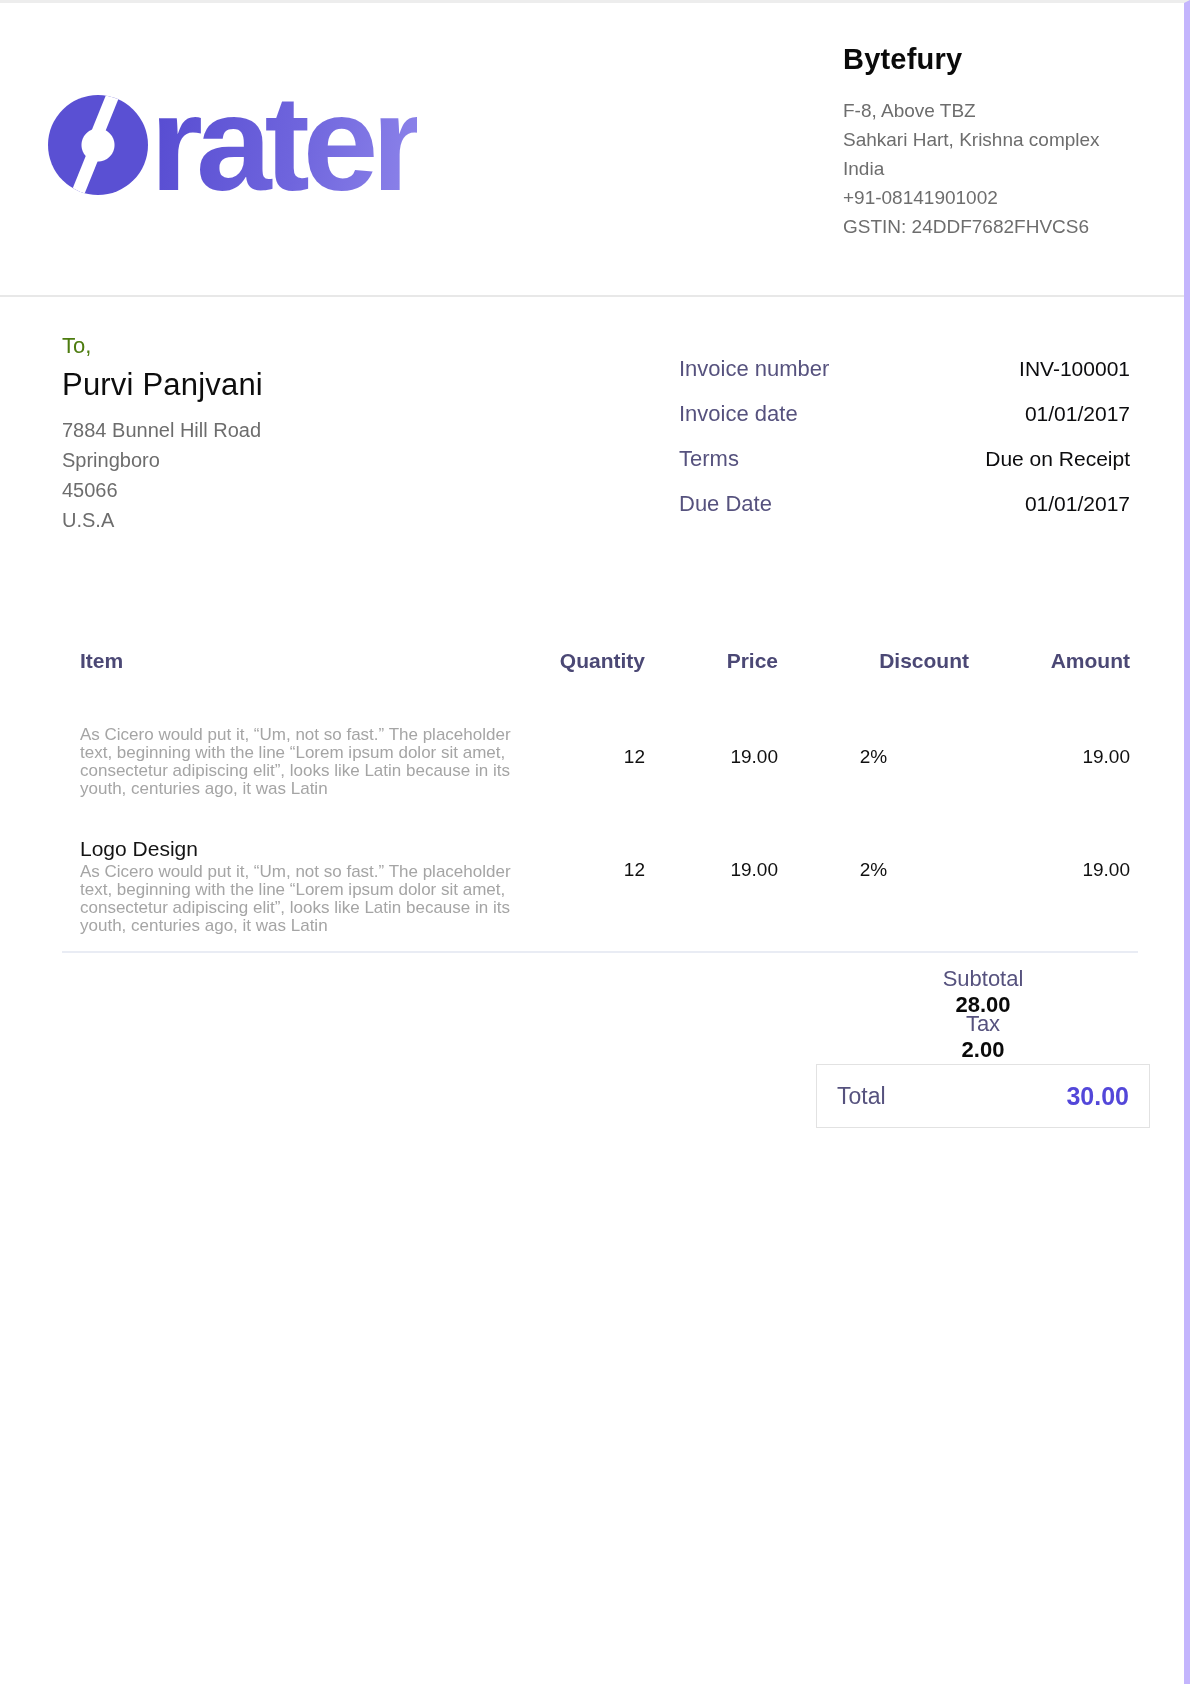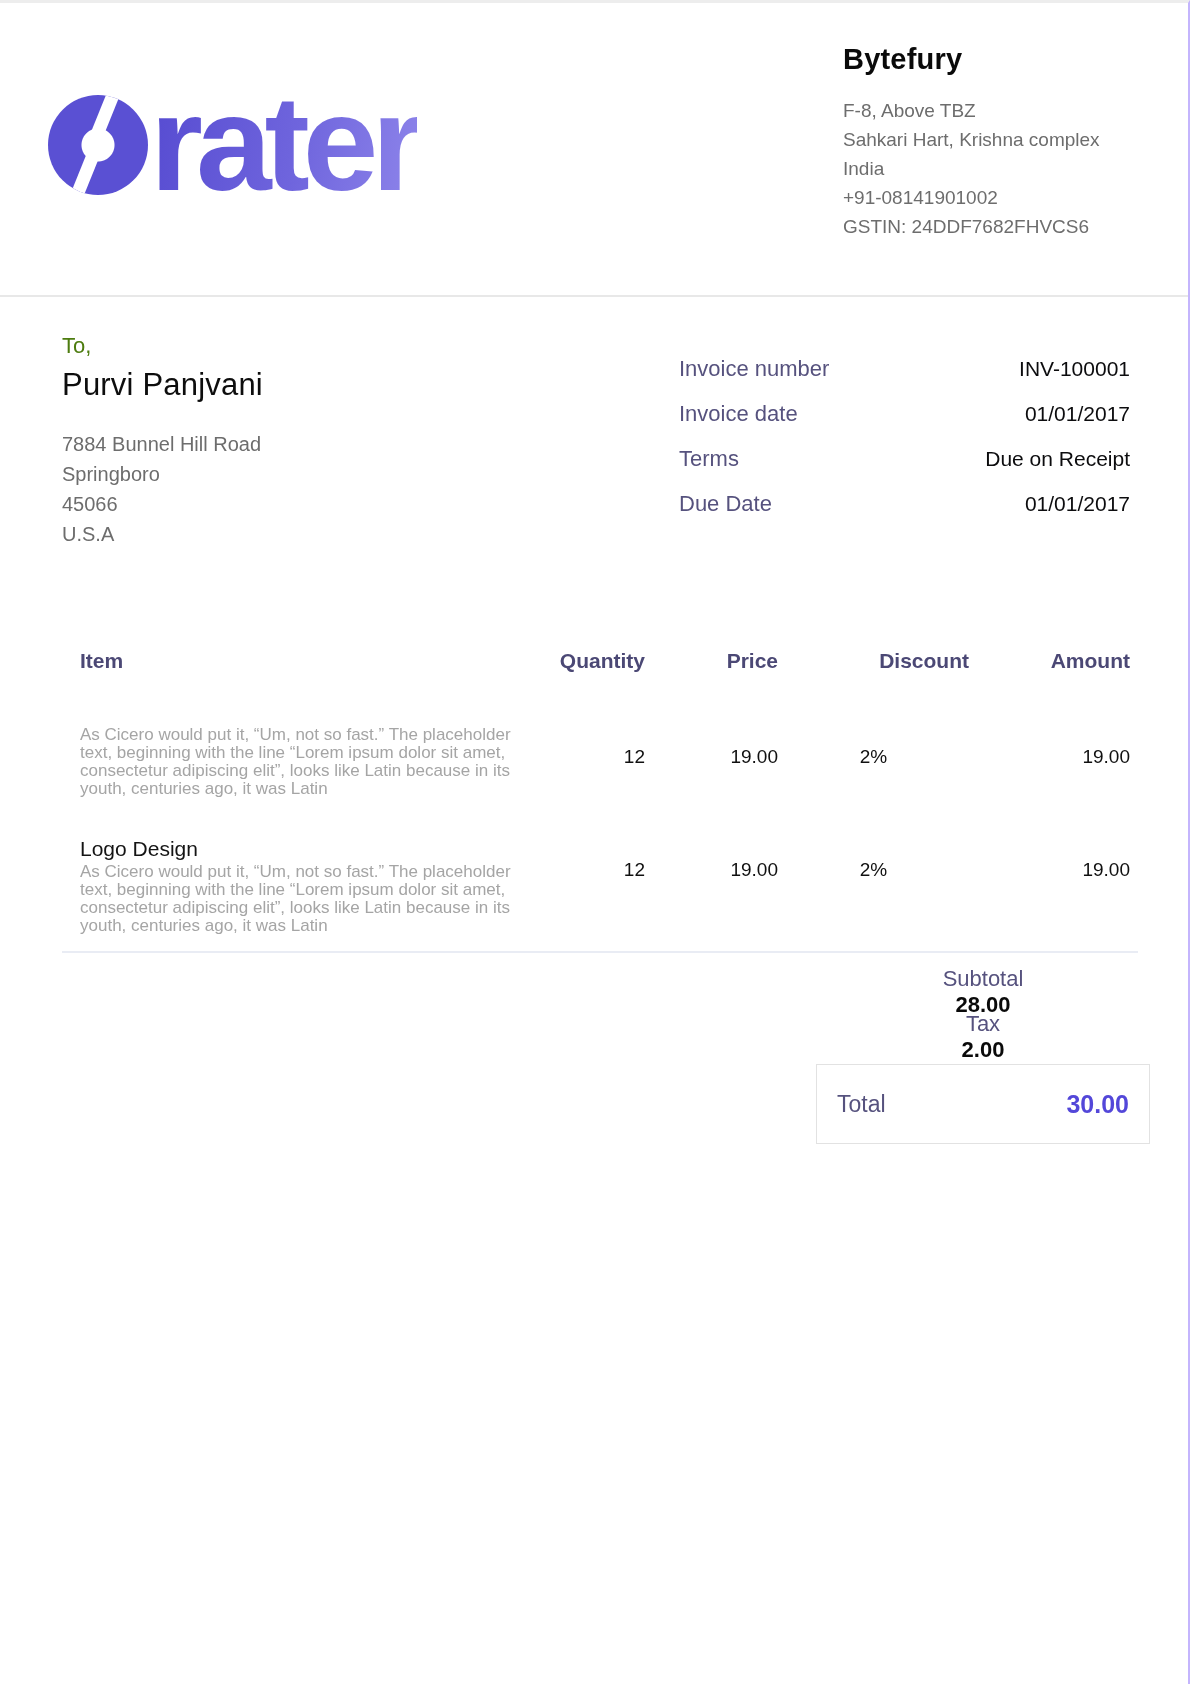--- a/index.html
+++ b/index.html
@@ -1,20 +1,20 @@
 <!DOCTYPE html>
 <html><head>
 <meta charset="utf-8">
 <style>
   * { margin:0; padding:0; box-sizing:border-box; }
   html,body { background:#ffffff; }
   body { font-family:"Liberation Sans","DejaVu Sans",sans-serif; }
   .page {
     position:relative; width:1190px; height:1684px; background:#ffffff;
-    border-top:3px solid #ededed; border-right:2px solid #c4b5fd; overflow:hidden;
+    border-top:3px solid #ededed; border-right:6px solid #c4b5fd; overflow:hidden;
   }
 
   
   .logo-c {
     position:absolute; left:48px; top:92px; width:100px; height:100px;
     border-radius:50%; overflow:hidden;
     background:radial-gradient(closest-side,#ffffff 0 16px,#5a50d3 17px 100%);
   }
   .logo-c::before, .logo-c::after {
     content:""; position:absolute; width:13px; height:56px; background:#ffffff;
@@ -31,21 +31,21 @@
   
   .company { position:absolute; left:843px; top:40px; width:330px; }
   .company-name { font-size:29px; font-weight:700; color:#0a0a0a; margin-bottom:20px; letter-spacing:.2px; }
   .company-line { font-size:19px; color:#6d6d6d; line-height:29px; }
 
   .header-divider { position:absolute; left:0; top:292px; width:100%; height:2px; background:#e8e8e8; }
 
   
   .bill-to { position:absolute; left:62px; top:330px; width:420px; }
   .to-label { font-size:22px; color:#4d7c0f; margin-bottom:8px; }
-  .customer-name { font-size:31px; color:#0d0d0d; margin-bottom:26px; letter-spacing:.2px; }
+  .customer-name { font-size:31px; color:#0d0d0d; margin-bottom:12px; letter-spacing:.2px; }
   .bill-line { font-size:20px; color:#6d6d6d; line-height:30px; }
 
   
   .meta { position:absolute; left:679px; top:353px; width:451px; }
   .meta-row { display:flex; justify-content:space-between; align-items:baseline; height:45px; }
   .meta-label { font-size:22px; color:#56527e; }
   .meta-value { font-size:21px; color:#0c0c0e; }
 
   
   .items { position:absolute; left:62px; top:645px; width:1076px; }
@@ -64,21 +64,21 @@
   .row2 { margin-top:39px; }
   .table-divider { margin-top:16px; width:100%; height:2px; background:#e9ecf4; }
 
   
   .total-line { position:absolute; left:816px; width:334px; height:32px;
     display:flex; justify-content:space-between; align-items:center; padding:0 20px;flex-direction:column; }
   .subtotal-line { top:963px; }
   .tax-line { top:1008px; }
   .total-line .t-label { font-size:22px; color:#56527e; }
   .total-line .t-value { font-size:22px; font-weight:600; color:#0a0a0a; }
-  .total-box { position:absolute; left:816px; top:1061px; width:334px; height:80px;
+  .total-box { position:absolute; left:816px; top:1061px; width:334px; height:64px;
     border:1px solid #e2e2e2; background:#ffffff;
     display:flex; justify-content:space-between; align-items:center; padding:0 20px; }
   .total-box .t-label { font-size:23px; color:#56527e; }
   .total-box .t-value { font-size:25px; font-weight:700; color:#5347d9; }
 </style>
 </head>
 <body>
 
 <div class="page">
 

